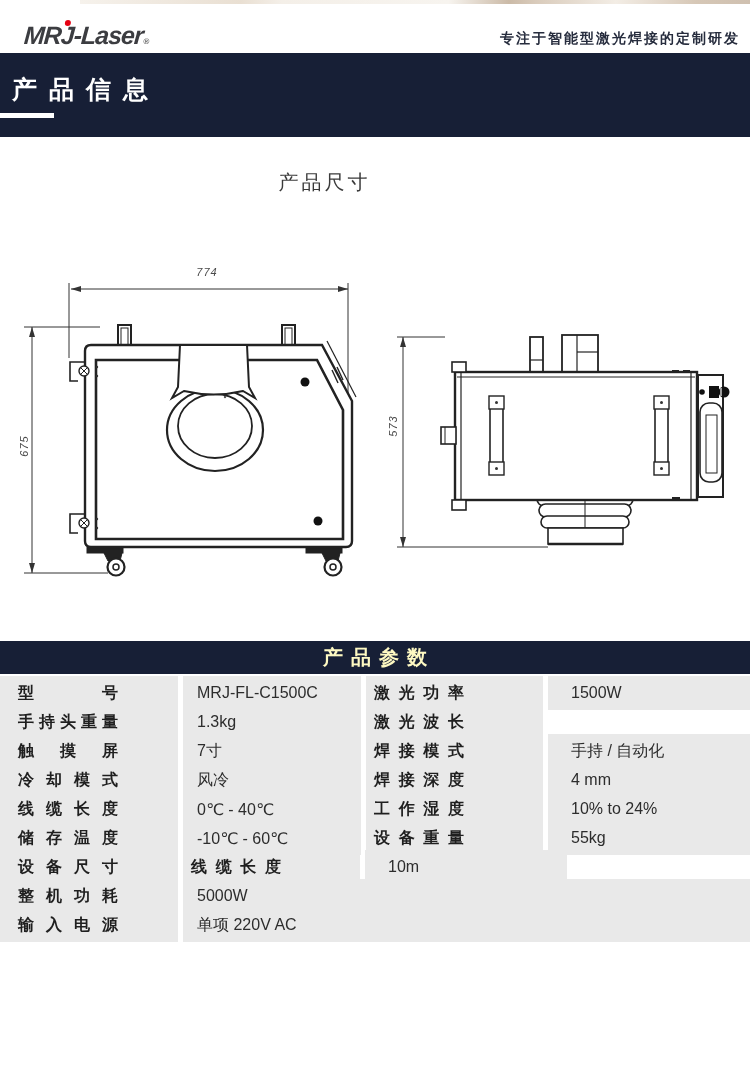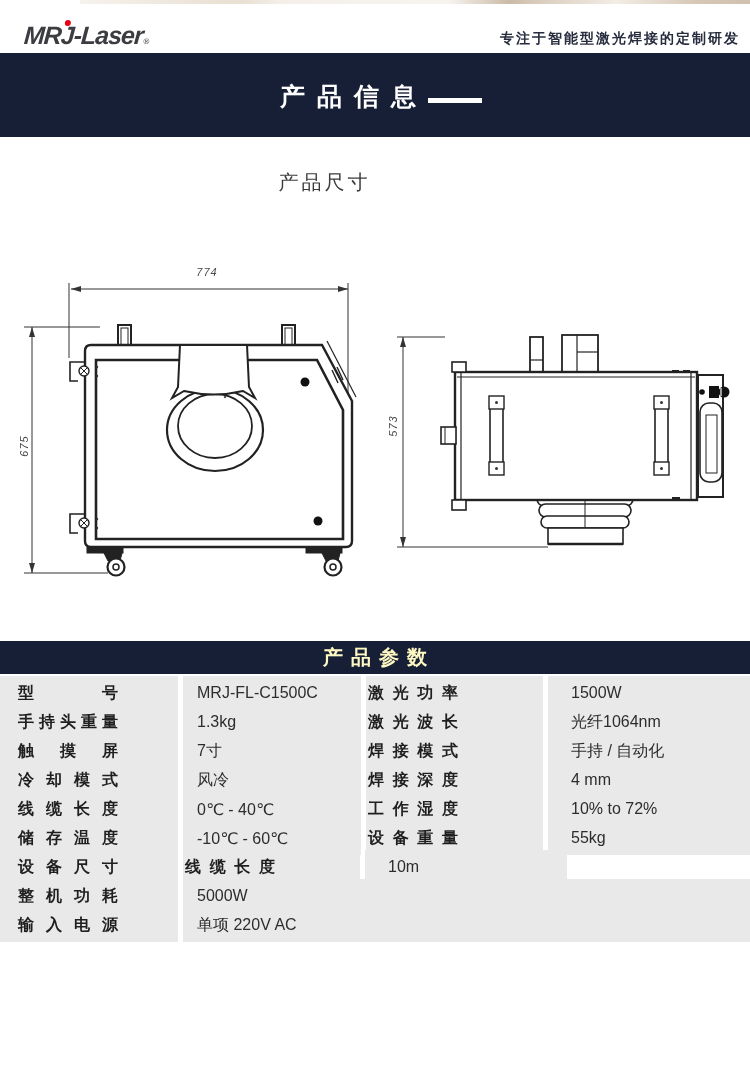--- a/index.html
+++ b/index.html
@@ -30,22 +30,22 @@
   }
   .logo .logo-reg { font-size:8px; font-style:normal; vertical-align:baseline; margin-left:1px; color:#5a5a5a; }
   .tagline {
     position:absolute; right:10px; top:26px;
     font-size:14px; font-weight:bold; letter-spacing:2px;
     color:#272d3e; white-space:nowrap;
   }
   
   .banner-info {
     position:absolute; top:53px; left:0; width:750px; height:84px;
-    background:#171f36; display:flex; flex-direction:row;
-    align-items:center; justify-content:center;
+    background:#171f36; display:flex; flex-direction:column;
+    align-items:flex-start; justify-content:center;
   }
   .banner-info-title {
     color:#ffffff; font-size:25px; font-weight:bold;
     letter-spacing:12px; text-indent:12px; line-height:28px; margin-top:2px;
   }
   .banner-underline { width:54px; height:5px; background:#ffffff; margin-top:10px; }
   .section-title {
     position:absolute; top:170px; left:0; width:646px; text-align:center;
     font-size:20px; color:#3a3a3a; letter-spacing:3px; text-indent:3px; line-height:24px;
   }
@@ -70,21 +70,21 @@
   }
   
   .params-table { position:absolute; top:676px; left:0; width:750px; }
   .p-row { display:flex; gap:5px; height:24px; margin-bottom:5px; }
   .p-cell {
     background:#e9e9e9; display:flex; align-items:center; height:34px;
     color:#2d2d2d; font-size:16px;
   }
   .c-label  { width:178px; padding-left:18px; }
   .c-value  { width:178px; padding-left:14px; }
-  .c-label2 { width:177px; padding-left:2px; }
+  .c-label2 { width:177px; padding-left:8px; }
   .c-value2 { width:202px; padding-left:23px; }
   .c-value-wide { width:567px; padding-left:14px; }
   .lbl {
     display:inline-block; font-weight:bold; color:#1f1f1f;
     text-align:justify; text-align-last:justify;
   }
   .c-label .lbl  { width:100px; }
   .c-label2 .lbl { width:90px; }
   svg { display:block; }
 </style>
@@ -274,21 +274,20 @@
       <div class="p-cell c-value2">1500W</div>
     </div>
     <div class="p-row">
       <div class="p-cell c-label">
           <span class="lbl">手持头重量</span>
         </div>
       <div class="p-cell c-value">1.3kg</div>
       <div class="p-cell c-label2">
           <span class="lbl">激光波长</span>
         </div>
-      <div class="p-cell c-value2">光纤1064nm</div>
     </div>
     <div class="p-row">
       <div class="p-cell c-label">
           <span class="lbl">触摸屏</span>
         </div>
       <div class="p-cell c-value">7寸</div>
       <div class="p-cell c-label2">
           <span class="lbl">焊接模式</span>
         </div>
       <div class="p-cell c-value2">手持 / 自动化</div>
@@ -304,21 +303,21 @@
       <div class="p-cell c-value2">4 mm</div>
     </div>
     <div class="p-row">
       <div class="p-cell c-label">
           <span class="lbl">线缆长度</span>
         </div>
       <div class="p-cell c-value">0℃ - 40℃</div>
       <div class="p-cell c-label2">
           <span class="lbl">工作湿度</span>
         </div>
-      <div class="p-cell c-value2">10% to 72%</div>
+      <div class="p-cell c-value2">10% to 24%</div>
     </div>
     <div class="p-row">
       <div class="p-cell c-label">
           <span class="lbl">储存温度</span>
         </div>
       <div class="p-cell c-value">-10℃ - 60℃</div>
       <div class="p-cell c-label2">
           <span class="lbl">设备重量</span>
         </div>
       <div class="p-cell c-value2">55kg</div>

